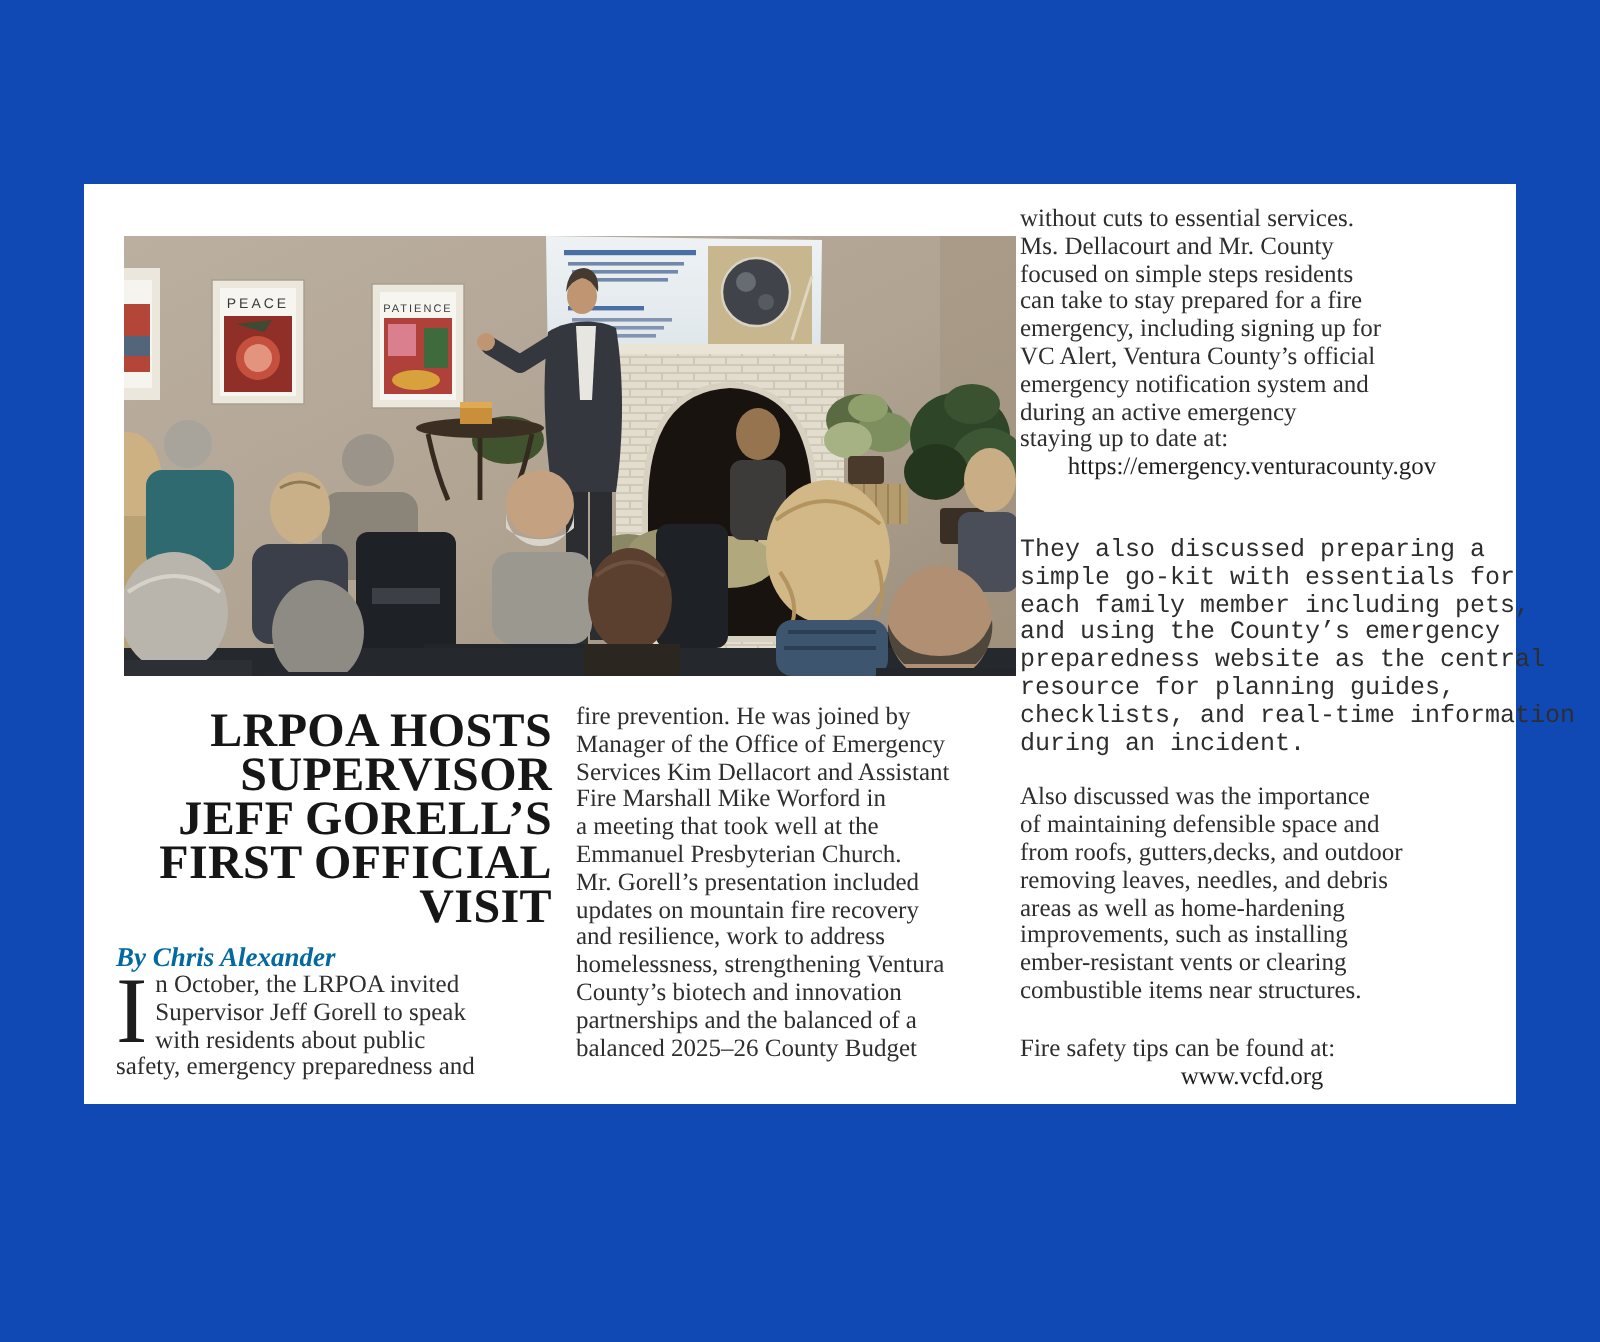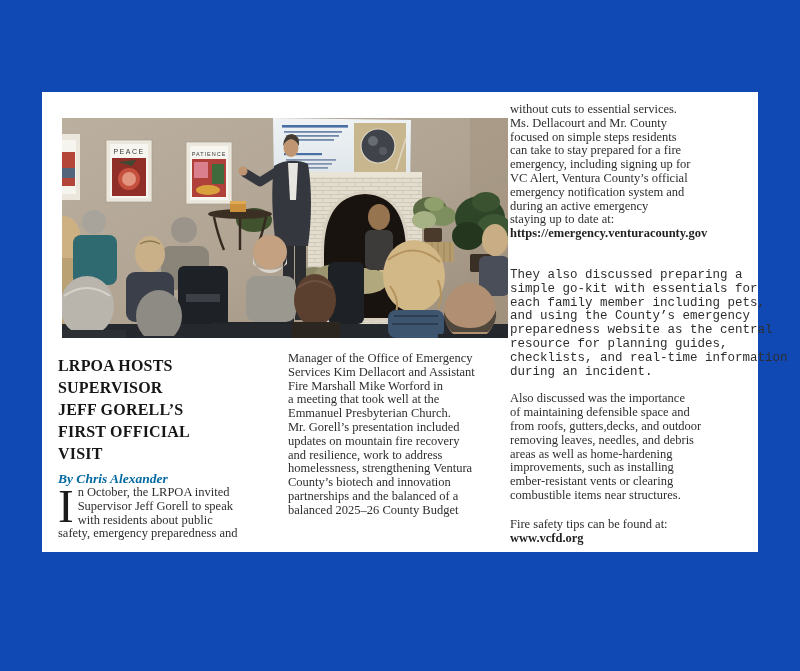--- a/index.html
+++ b/index.html
@@ -7,31 +7,31 @@
          font-family:"Liberation Serif",serif;}
   .panel{position:absolute;left:42px;top:92px;width:716px;height:460px;background:#ffffff;}
   .photo{position:absolute;left:20px;top:26px;width:446px;height:220px;}
   .photo svg{display:block;width:100%;height:100%;}
 
   .col{position:absolute;color:#2e2e2e;font-size:12.5px;line-height:13.8px;}
   .col1{left:16px;top:260px;width:218px;}
   .col2{left:246px;top:260px;width:224px;}
   .col3{left:468px;top:11px;width:232px;}
 
-  .headline{font-weight:bold;font-size:16px;line-height:22px;color:#161616;
-            letter-spacing:.2px;text-align:left;margin-top:3px;}
+  .headline{font-weight:bold;font-size:24px;line-height:22px;color:#161616;
+            letter-spacing:.2px;text-align:right;margin-top:3px;}
   .headline div{white-space:nowrap;}
   .byline{margin-top:6px;font-style:italic;font-weight:bold;font-size:13.5px;line-height:15px;color:#0369a1;}
   .lines div{white-space:nowrap;}
   .dropcap{float:left;font-size:47px;line-height:38px;height:40px;margin:1px 4px 0 0;color:#1c1c1c;}
   .p{margin:0 0 0 0;}
   .gap-a{margin-bottom:28px;}
   .gap-b{margin-bottom:13px;font-family:Liberation Mono, monospace;}
   .gap-c{margin-bottom:15px;}
-  .bold{font-weight:bold;color:#1f1f1f;}
+  .bold{font-weight:normal;color:#1f1f1f;text-align:center;}
 </style>
 </head>
 <body>
 
 <div class="stage">
   <div class="panel">
 
     <div class="photo">
       <svg viewBox="0 0 446 220" preserveAspectRatio="none">
         <defs>
@@ -233,20 +233,21 @@
             <div>n October, the LRPOA invited</div>
             <div>Supervisor Jeff Gorell to speak</div>
             <div>with residents about public</div>
             <div>safety, emergency preparedness and</div>
           </div>
       </div>
     </div>
 
     <div class="col col2">
       <div class="lines p">
+          <div>fire prevention. He was joined by</div>
           <div>Manager of the Office of Emergency</div>
           <div>Services Kim Dellacort and Assistant</div>
           <div>Fire Marshall Mike Worford in</div>
           <div>a meeting that took well at the</div>
           <div>Emmanuel Presbyterian Church.</div>
           <div>Mr. Gorell’s presentation included</div>
           <div>updates on mountain fire recovery</div>
           <div>and resilience, work to address</div>
           <div>homelessness, strengthening Ventura</div>
           <div>County’s biotech and innovation</div>

